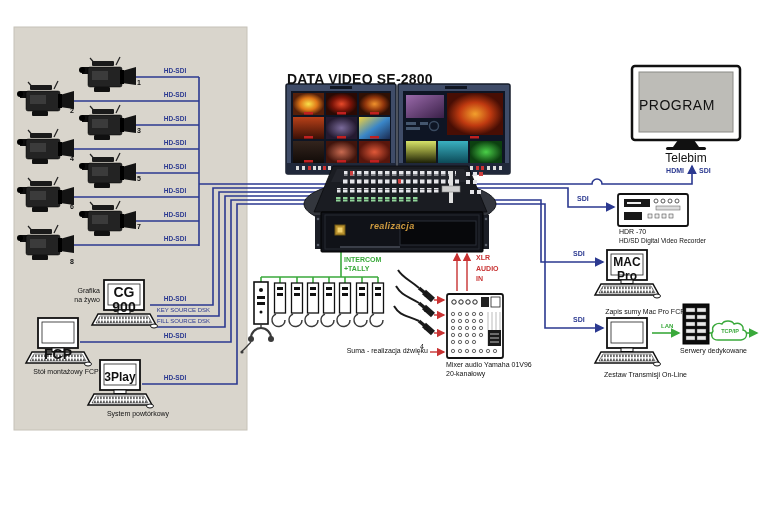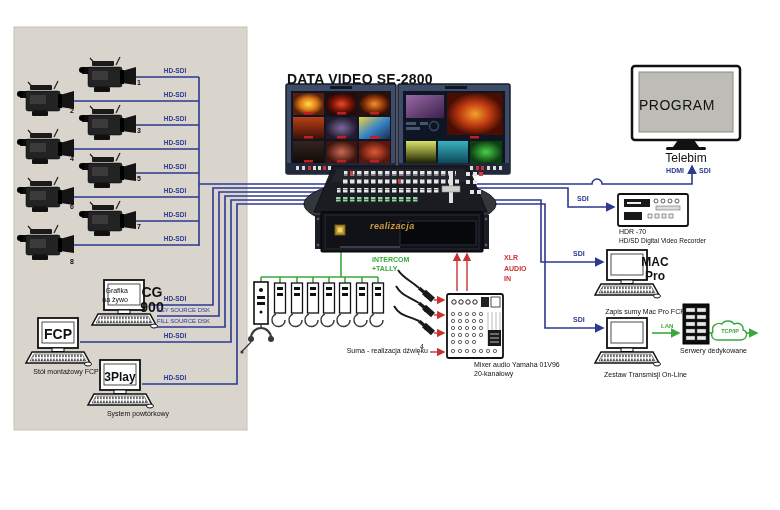--- a/index.html
+++ b/index.html
@@ -1,20 +1,20 @@
 <!DOCTYPE html>
 <html><head>
 <meta charset="utf-8">
 <style>
   html,body{margin:0;padding:0;background:#fff;}
   #stage{position:relative;width:780px;height:510px;background:#ffffff;overflow:hidden;
          font-family:"Liberation Sans",sans-serif;}
   #diagram-svg{position:absolute;left:0;top:0;z-index:1;}
   .t{position:absolute;z-index:3;color:#111;font-size:7px;line-height:1.25;white-space:nowrap;}
-  .pre{white-space:pre-line;margin-left:28px;}
+  .pre{white-space:pre-line;}
   .b{font-weight:700;}
   .c{text-align:center;}
   .r{text-align:right;}
   .s6{font-size:6px;}
   .s65{font-size:6.5px;}
   .s7{font-size:7px;}
   .s75{font-size:12px;}
   .s8{font-size:14px;}
   .blue{color:#2b3990;}
   .green{color:#3aa93b;}
@@ -480,21 +480,21 @@
 <div class="t b s7" style="left:70px;top:258px;width:10px">8</div>
 
 <div class="t s7 r pre" style="left:58px;top:287px;width:42px">Grafika
 na żywo</div>
 <div class="t b s8 c pre" style="left:104px;top:285px;width:40px;line-height:1.1">CG
 900</div>
 <div class="t b s65 blue c" style="left:152px;top:295px;width:46px">HD-SDI</div>
 <div class="t s6 blue r" style="left:134px;top:307px;width:76px">KEY SOURCE DSK</div>
 <div class="t s6 blue r" style="left:134px;top:318px;width:76px">FILL SOURCE DSK</div>
 
-<div class="t b s8 c" style="left:38px;top:326px;width:40px">FCP</div>
+<div class="t b s8 c" style="left:38px;top:346px;width:40px">FCP</div>
 <div class="t b s65 blue c" style="left:152px;top:332px;width:46px">HD-SDI</div>
 <div class="t s7 c" style="left:16px;top:368px;width:100px">Stół montażowy FCP</div>
 
 <div class="t b s75 c" style="left:100px;top:370px;width:40px">3Play</div>
 <div class="t b s65 blue c" style="left:152px;top:374px;width:46px">HD-SDI</div>
 <div class="t s7 c" style="left:82px;top:410px;width:112px">System powtórkowy</div>
 
 <div class="t b s7 green pre" style="left:344px;top:256px">INTERCOM
 +TALLY</div>
 <div class="t b s7 red pre" style="left:476px;top:253px;line-height:1.5">XLR

